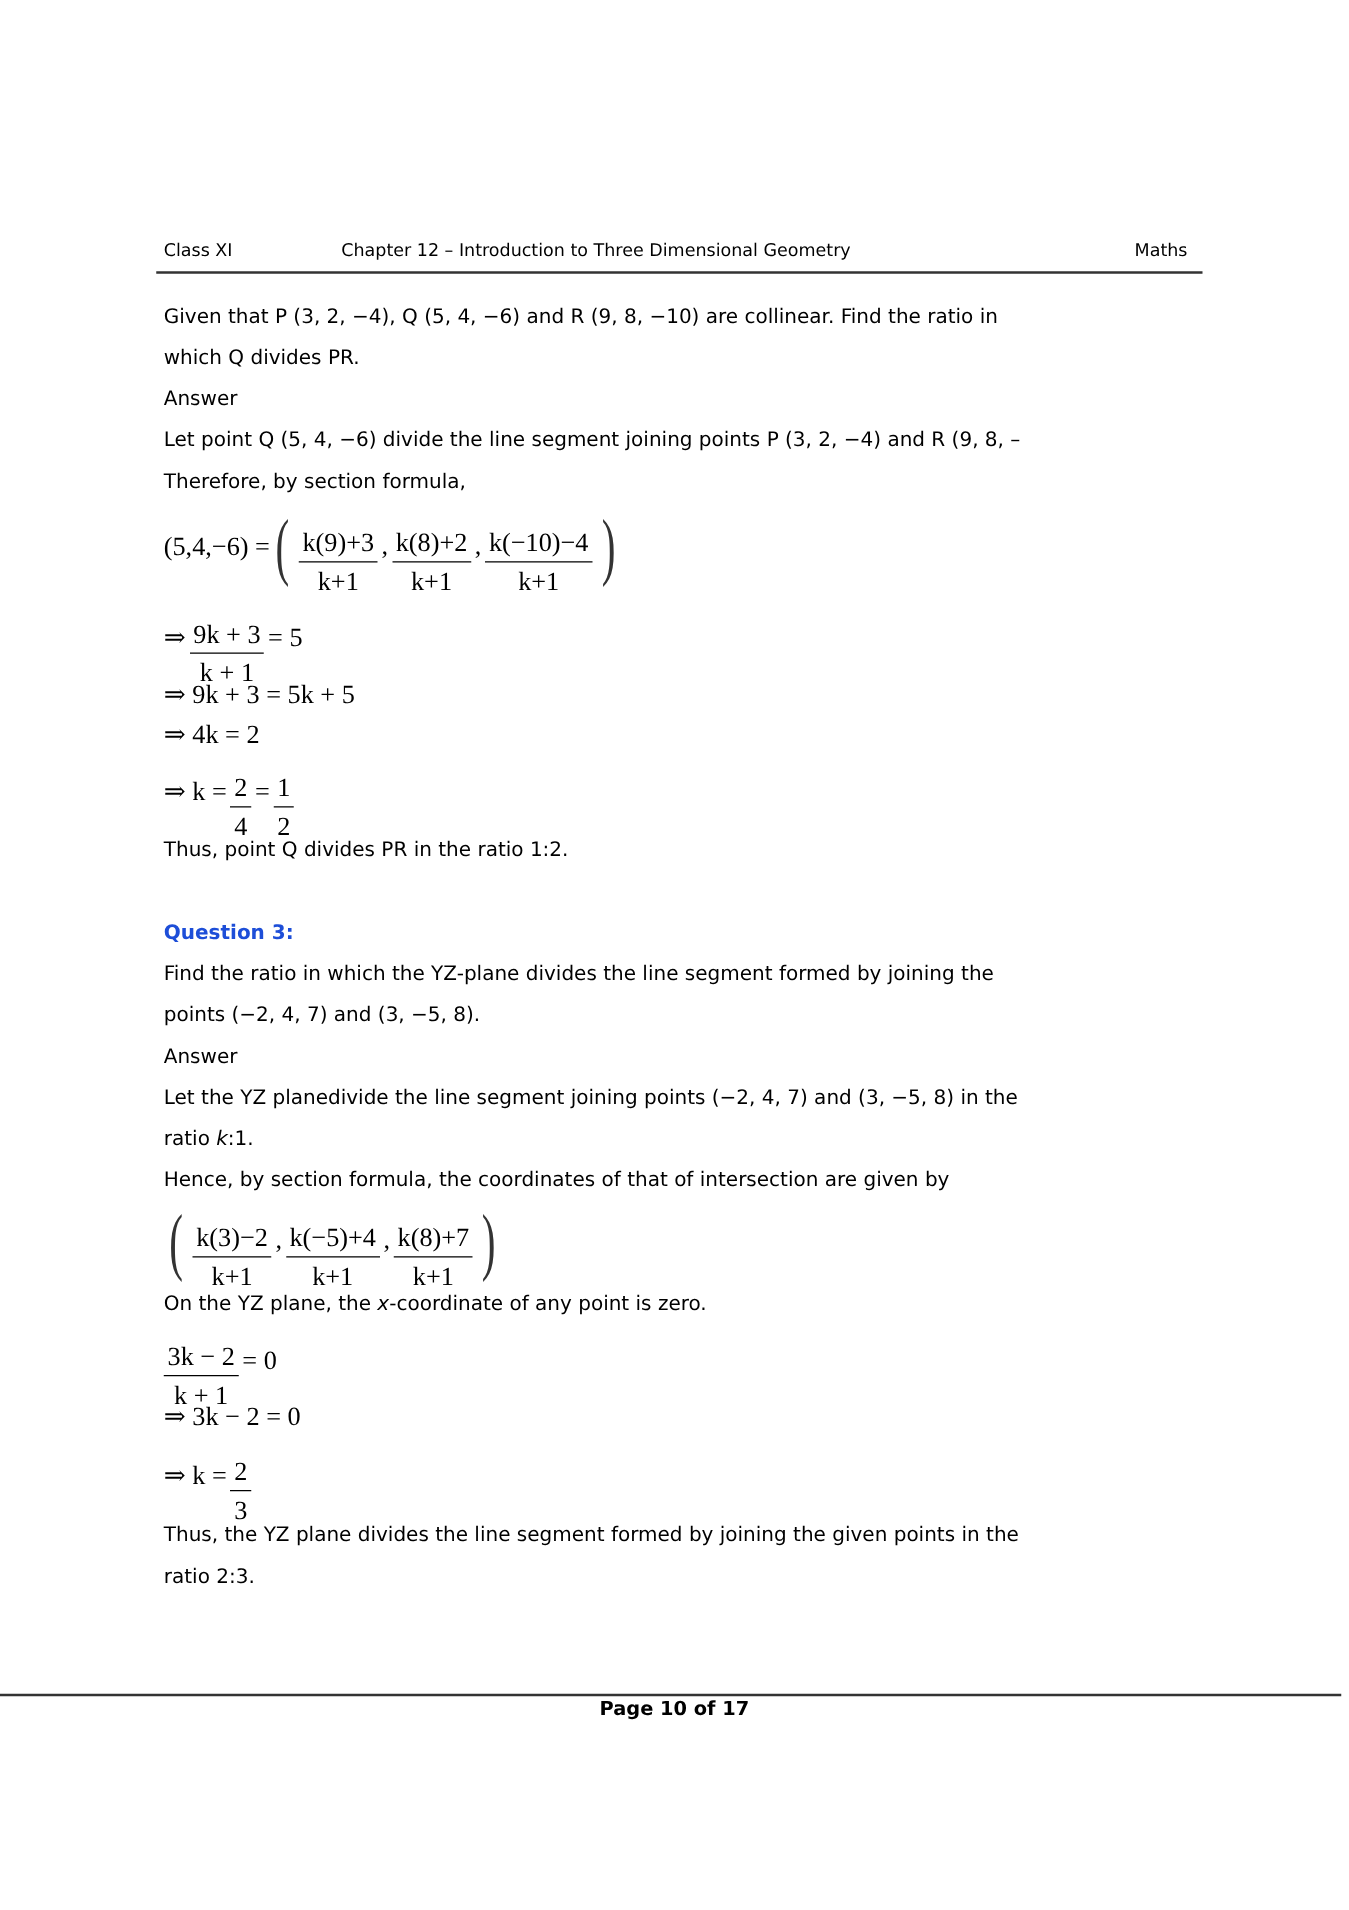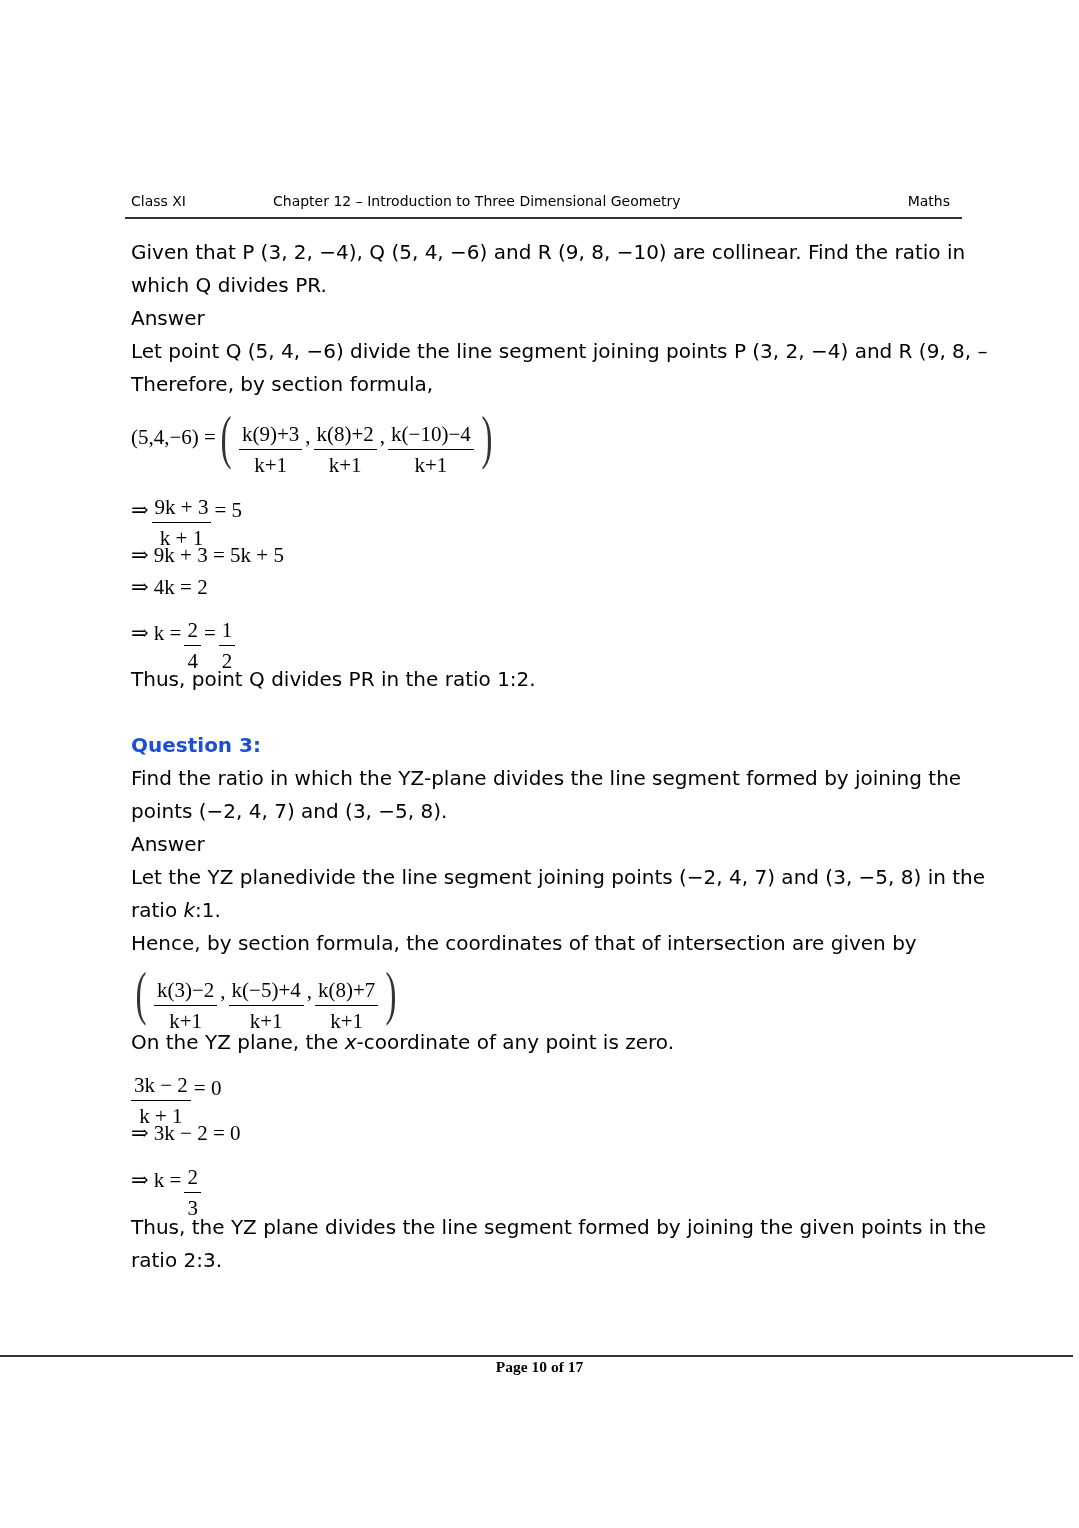--- a/index.html
+++ b/index.html
@@ -5,31 +5,31 @@
   html, body { margin: 0; padding: 0; background: #ffffff; }
   body { width: 1079px; height: 1528px; position: relative; overflow: hidden;
          font-family: "DejaVu Sans", sans-serif; color: #000; }
   .page-header { position: absolute; left: 125px; top: 193px; width: 837px; height: 24px;
                  border-bottom: 2px solid #333; font-size: 14px; }
   .page-header span { position: absolute; top: 0; }
   .hdr-class { left: 6px; }
   .hdr-chapter { left: 148px; }
   .hdr-subject { right: 12px; }
   .content { position: absolute; left: 131px; top: 236px; width: 800px; }
-  .line { font-size: 20px; line-height: 33px; height: 33px; white-space: nowrap; }
+  .line { font-size: 16px; line-height: 33px; height: 33px; white-space: nowrap; }
   .qhead { color: #1d4ed8; font-weight: bold; }
   .math { font-family: "Liberation Serif", "DejaVu Serif", serif; font-size: 21px; display: flex; align-items: center; }
   .frac { display: inline-flex; flex-direction: column; align-items: center; margin: 0 3px; vertical-align: middle; }
   .frac .num { padding: 0 3px 2px; border-bottom: 1px solid #000; line-height: 26px; margin-top: 24px; }
   .frac .den { padding: 2px 3px 0; line-height: 26px; }
   .bigparen { font-size: 60px; line-height: 60px; font-weight: 100; transform: scaleX(0.55); display: inline-block; color: #333; }
   .comma { align-self: flex-end; margin-bottom: 22px; }
   .footer-rule { position: absolute; left: 0; top: 1355px; width: 1073px; border-top: 2px solid #333; }
   .footer { position: absolute; top: 1358px; left: 0; width: 1079px; text-align: center;
-            font-size: 15.5px; font-weight: bold; font-family: Liberation Serif, serif; }
+            font-size: 15.5px; font-weight: bold; }
   .gap { height: 33px; }
 </style>
 </head>
 <body>
 
 <div class="page-header">
   <span class="hdr-class">Class XI</span>
   <span class="hdr-chapter">Chapter 12 – Introduction to Three Dimensional Geometry</span>
   <span class="hdr-subject">Maths</span>
 </div>

